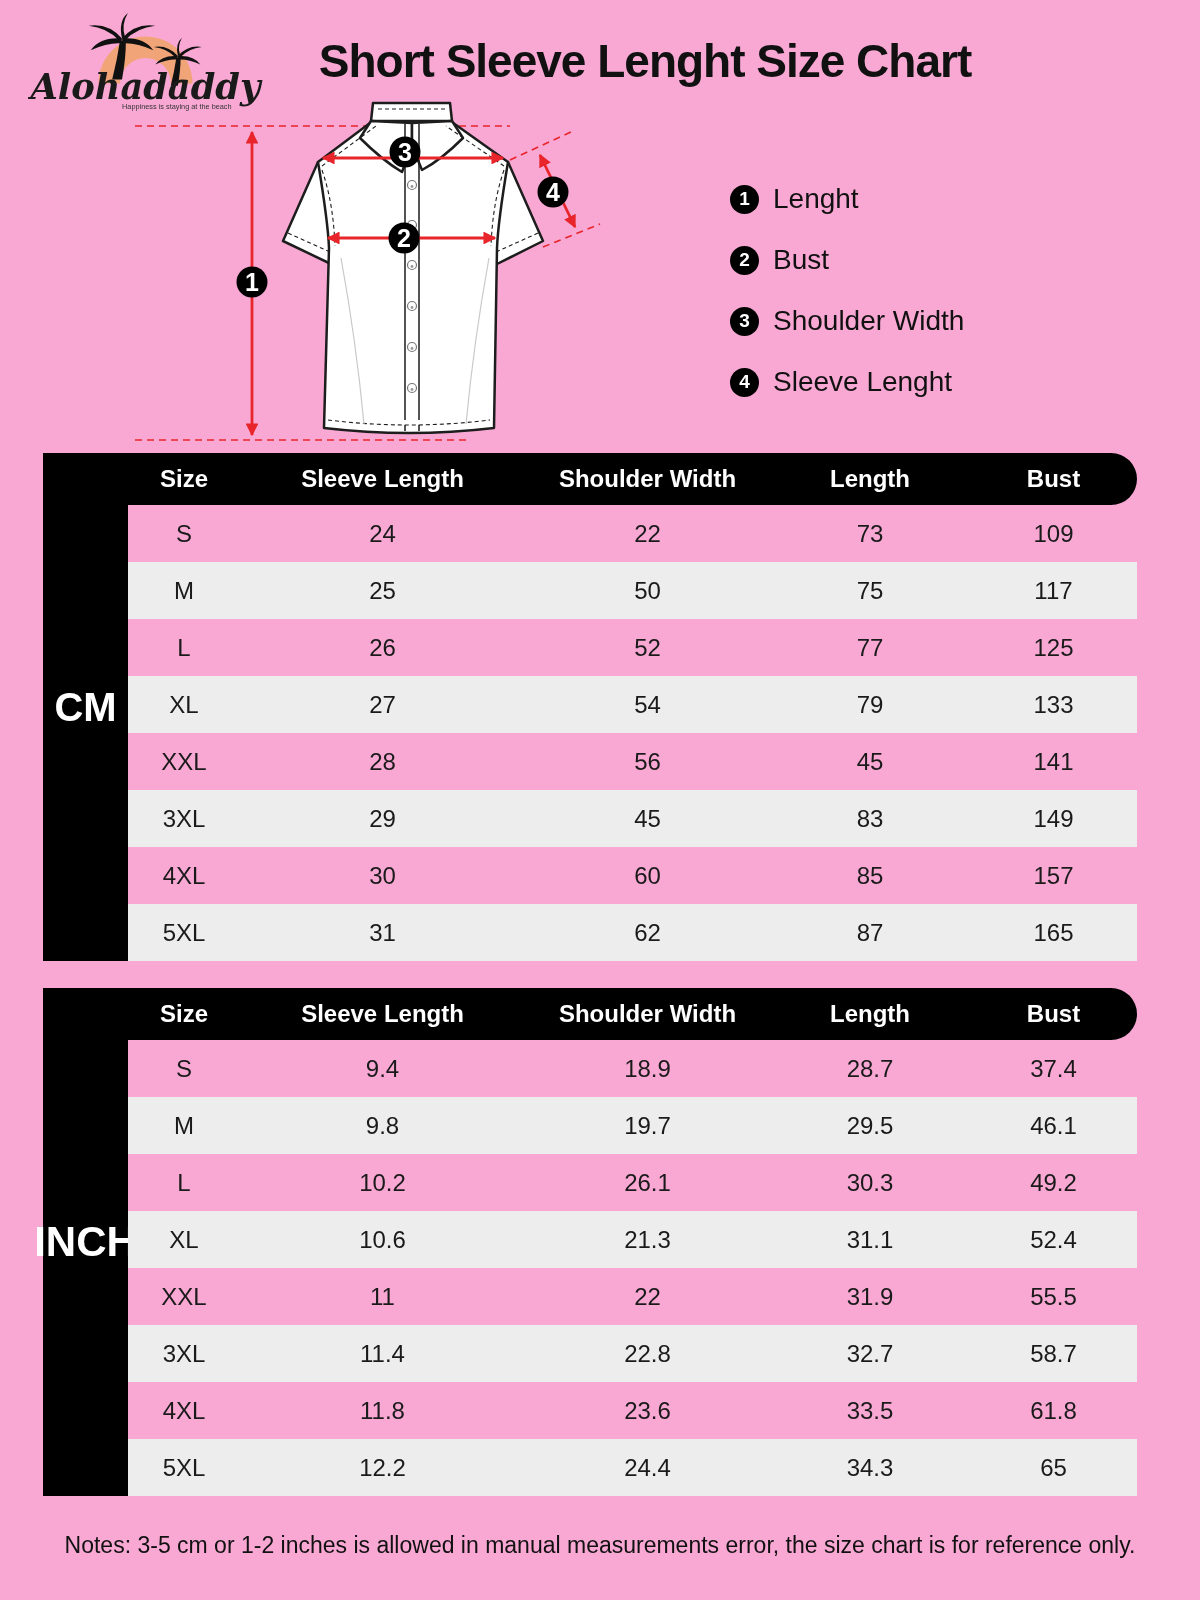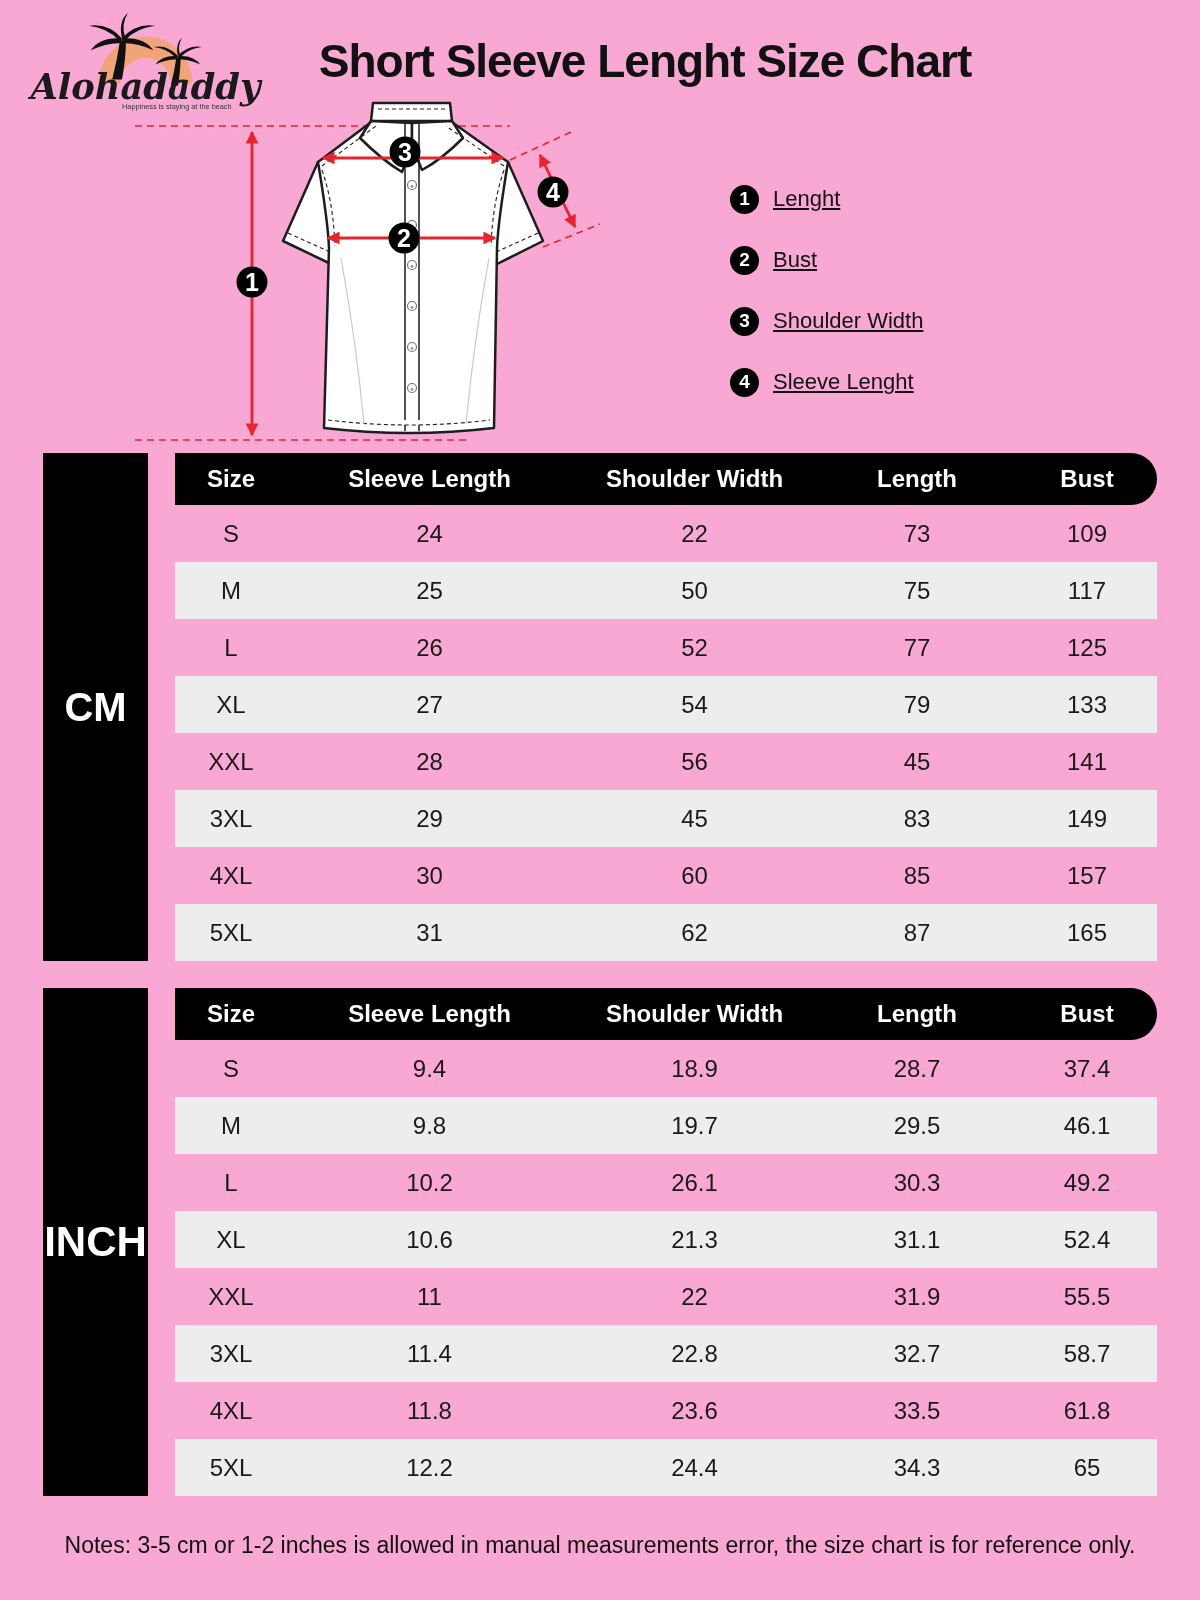--- a/index.html
+++ b/index.html
@@ -13,28 +13,28 @@
 
   
   .diagram{position:absolute;left:120px;top:88px;width:500px;height:368px;}
 
   
   .legend{position:absolute;left:730px;top:182px;}
   .legend-item{display:flex;align-items:center;height:34px;margin-bottom:27px;}
   .legend-num{width:29px;height:29px;border-radius:50%;background:#000;color:#fff;
               display:flex;align-items:center;justify-content:center;
               font-size:19px;font-weight:700;margin-right:14px;flex:0 0 auto;}
-  .legend-label{font-size:22px;color:#111;text-decoration:underline;}
+  .legend-label{font-size:28px;color:#111;}
 
   
   .size-table{position:absolute;left:43px;width:1114px;display:flex;}
-  .band{width:105px;background:#000;color:#fff;display:flex;align-items:center;
+  .band{width:85px;background:#000;color:#fff;display:flex;align-items:center;
         justify-content:center;font-weight:700;font-size:40px;flex:0 0 auto;}
   .band.inch{font-size:42px;}
-  .cols{width:1009px;margin-left:27px;}
+  .cols{width:1009px;}
   .thead,.trow{display:grid;grid-template-columns:112px 285px 245px 200px 1fr;
                align-items:center;justify-items:center;}
   .thead{height:52px;background:#000;color:#fff;border-radius:0 26px 26px 0;
          font-size:24px;font-weight:700;}
   .trow{height:57px;font-size:24px;color:#1a1a1a;}
   .trow:nth-child(even){background:#EDEDED;}
 
   .notes{position:absolute;left:0;top:1532px;width:1200px;text-align:center;
          font-size:23px;color:#111;}
 </style>

